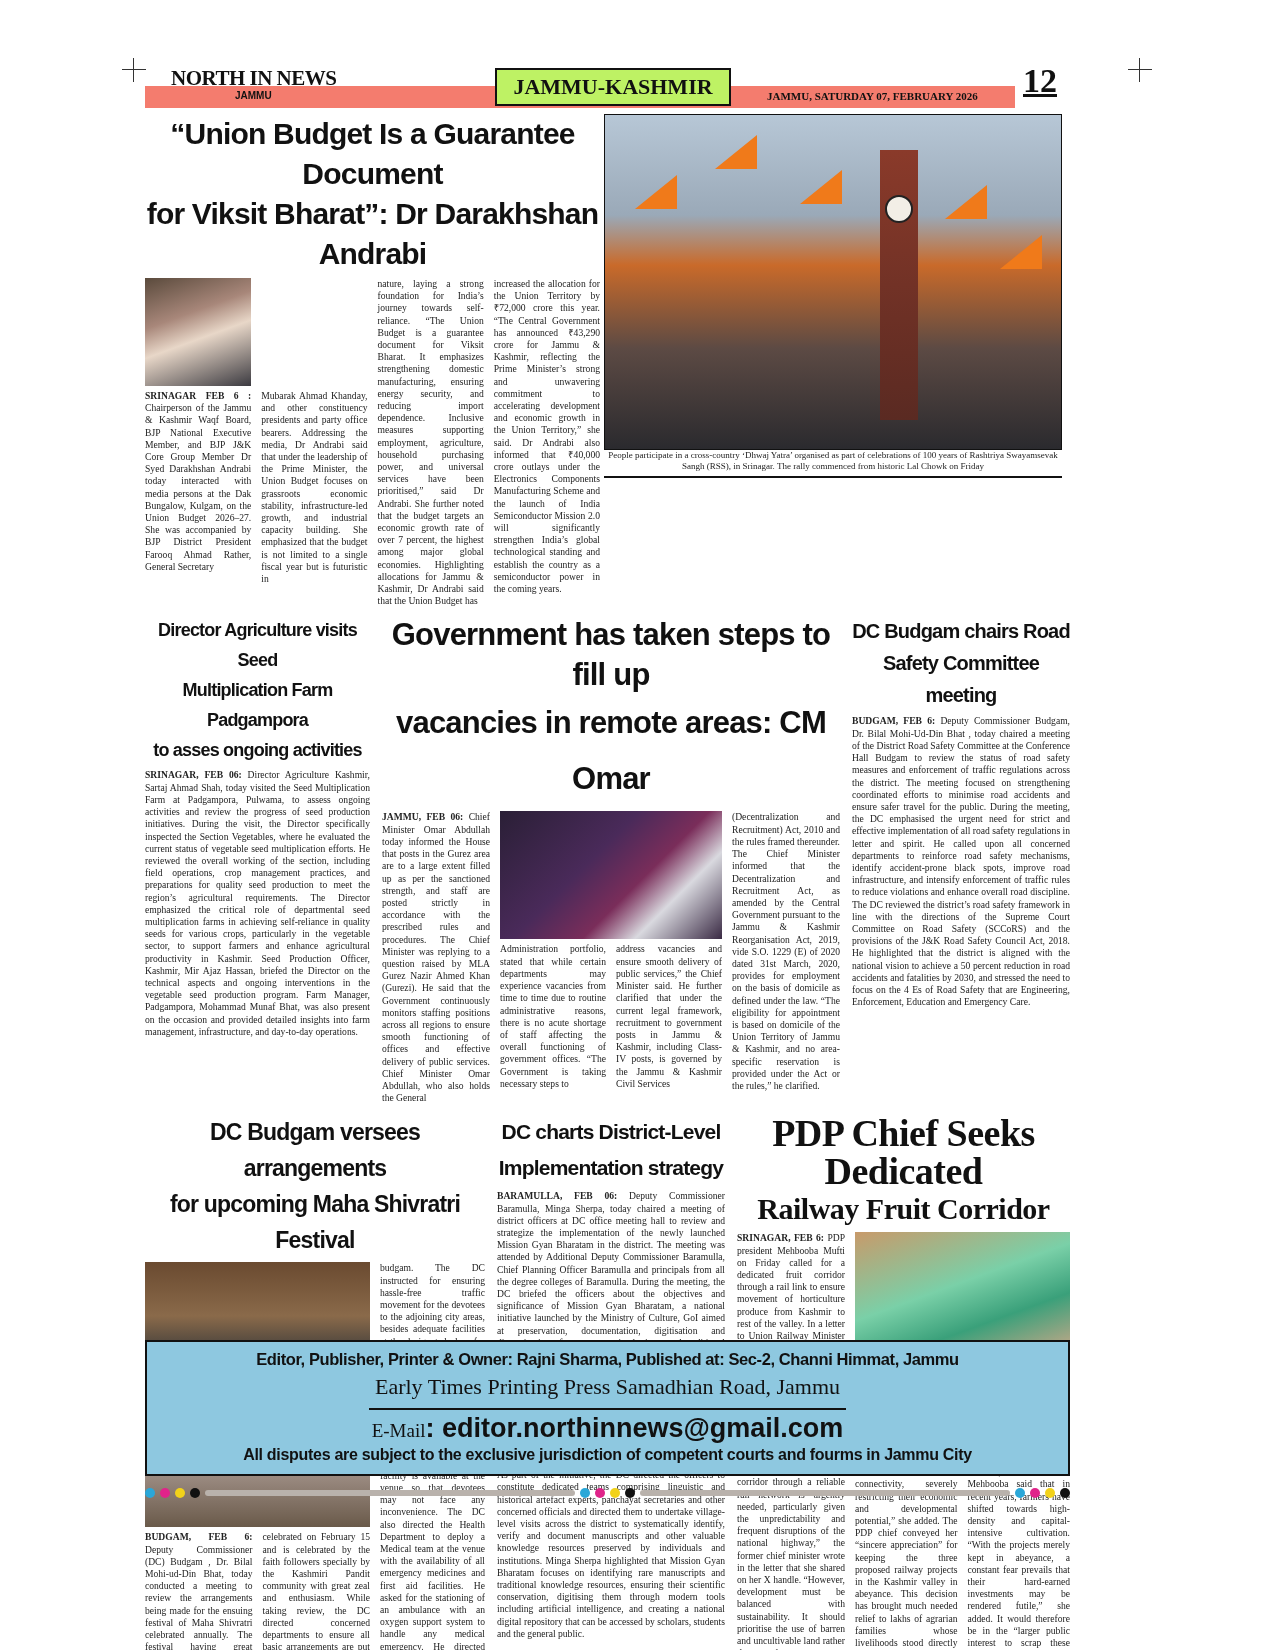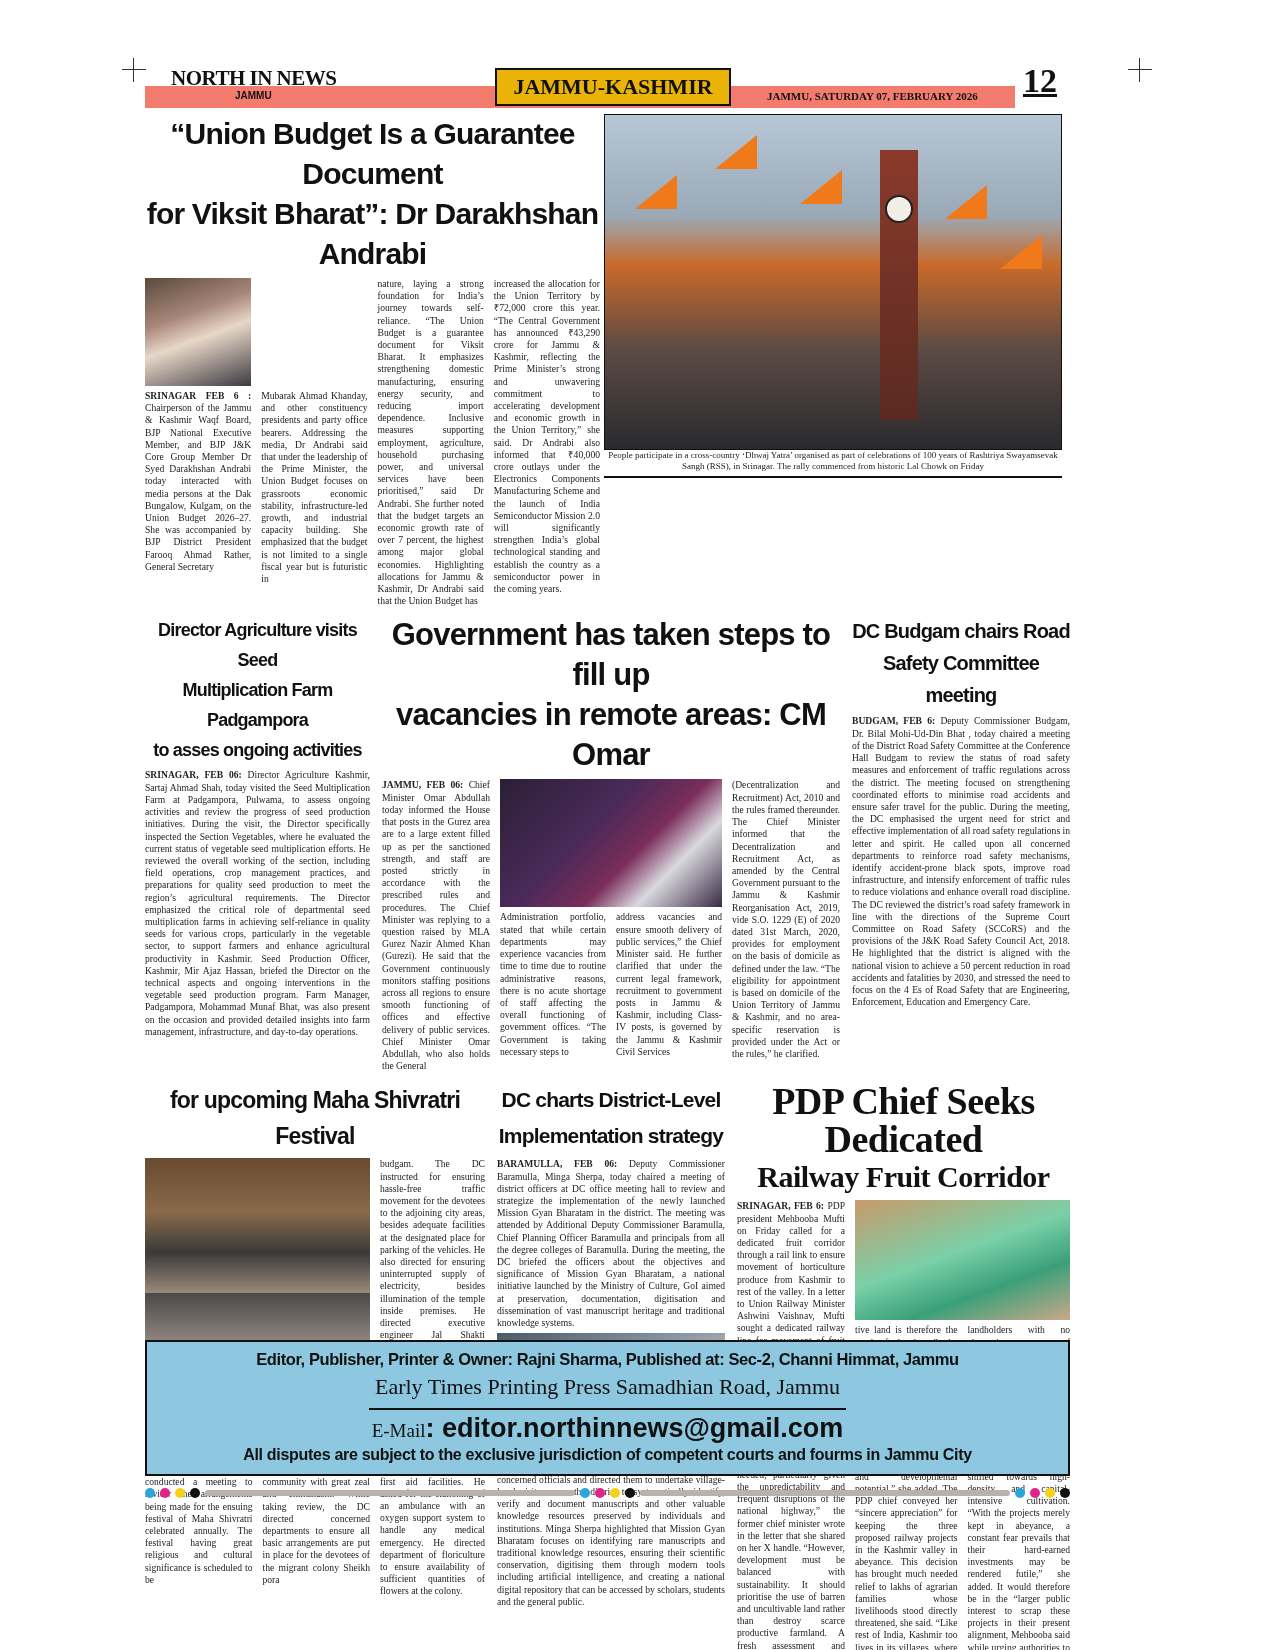--- a/index.html
+++ b/index.html
@@ -17,21 +17,21 @@
   .reg-left { left: 122px; } .reg-right { left: 1128px; }
 
   
   .masthead { position: relative; height: 52px; }
   .mast-bar { position: absolute; left: 0; top: 26px; width: 870px; height: 22px; background: #f47c6e; }
   .mast-brand { position: absolute; left: 26px; top: 6px; font-size: 21px; font-weight: bold;
                 letter-spacing: -0.5px; color: #111; }
   .mast-sub { position: absolute; left: 90px; top: 30px; font-family: "Liberation Sans", sans-serif;
               font-size: 10px; font-weight: bold; color: #111; }
   .mast-section { position: absolute; left: 350px; top: 8px; width: 236px; height: 38px;
-                  background: #eab308; border: 2px solid #111; text-align: center;
+                  background: #bef264; border: 2px solid #111; text-align: center;
                   font-size: 22px; font-weight: bold; line-height: 34px; color: #111; }
   .mast-date { position: absolute; left: 622px; top: 30px; font-size: 11px; font-weight: bold; color: #111; }
   .mast-page { position: absolute; left: 878px; top: 2px; font-size: 34px; font-weight: bold;
                text-decoration: underline; color: #111; }
 
   
   .hl { font-family: "Liberation Sans", sans-serif; font-weight: bold; color: #111;
         text-align: center; letter-spacing: -0.8px; }
   .hl-serif { font-family: "Liberation Serif", serif; letter-spacing: -0.5px; }
 
@@ -130,21 +130,21 @@
 
   <div style="display:flex; gap:12px; margin-top:8px;">
     <div style="width:225px;">
       <div class="hl" style="font-size:18px; line-height:30px;">Director Agriculture visits Seed</div>
       <div class="hl" style="font-size:18px; line-height:30px;">Multiplication Farm Padgampora</div>
       <div class="hl" style="font-size:18px; line-height:30px;">to asses ongoing activities</div>
       <div class="body" style="margin-top:4px;"><span class="dl">SRINAGAR, FEB 06:</span> <span>Director Agriculture Kashmir, Sartaj Ahmad Shah, today visited the Seed Multiplication Farm at Padgampora, Pulwama, to assess ongoing activities and review the progress of seed production initiatives. During the visit, the Director specifically inspected the Section Vegetables, where he evaluated the current status of vegetable seed multiplication efforts. He reviewed the overall working of the section, including field operations, crop management practices, and preparations for quality seed production to meet the region’s agricultural requirements. The Director emphasized the critical role of departmental seed multiplication farms in achieving self-reliance in quality seeds for various crops, particularly in the vegetable sector, to support farmers and enhance agricultural productivity in Kashmir. Seed Production Officer, Kashmir, Mir Ajaz Hassan, briefed the Director on the technical aspects and ongoing interventions in the vegetable seed production program. Farm Manager, Padgampora, Mohammad Munaf Bhat, was also present on the occasion and provided detailed insights into farm management, infrastructure, and day-to-day operations.</span></div>
     </div>
     <div style="width:458px;">
       <div class="hl" style="font-size:31px; line-height:40px;">Government has taken steps to fill up</div>
-      <div class="hl" style="font-size:31px; line-height:40px;">vacancies in remote areas: CM Omar</div>
+      <div class="hl" style="font-size:31px; line-height:56px;">vacancies in remote areas: CM Omar</div>
       <div style="display:flex; gap:10px; margin-top:4px;">
         <div style="width:108px;" class="body"><span class="dl">JAMMU, FEB 06:</span> <span>Chief Minister Omar Abdullah today informed the House that posts in the Gurez area are to a large extent filled up as per the sanctioned strength, and staff are posted strictly in accordance with the prescribed rules and procedures. The Chief Minister was replying to a question raised by MLA Gurez Nazir Ahmed Khan (Gurezi). He said that the Government continuously monitors staffing positions across all regions to ensure smooth functioning of offices and effective delivery of public services. Chief Minister Omar Abdullah, who also holds the General</span></div>
         <div style="flex:1;">
           <div class="photo ph-omar" style="height:128px;"></div>
           <div class="cols" style="margin-top:4px;">
             <div class="body">Administration portfolio, stated that while certain departments may experience vacancies from time to time due to routine administrative reasons, there is no acute shortage of staff affecting the overall functioning of government offices. “The Government is taking necessary steps to</div>
             <div class="body">address vacancies and ensure smooth delivery of public services,” the Chief Minister said. He further clarified that under the current legal framework, recruitment to government posts in Jammu &amp; Kashmir, including Class-IV posts, is governed by the Jammu &amp; Kashmir Civil Services</div>
           </div>
         </div>
         <div style="width:108px;" class="body">(Decentralization and Recruitment) Act, 2010 and the rules framed thereunder. The Chief Minister informed that the Decentralization and Recruitment Act, as amended by the Central Government pursuant to the Jammu &amp; Kashmir Reorganisation Act, 2019, vide S.O. 1229 (E) of 2020 dated 31st March, 2020, provides for employment on the basis of domicile as defined under the law. “The eligibility for appointment is based on domicile of the Union Territory of Jammu &amp; Kashmir, and no area-specific reservation is provided under the Act or the rules,” he clarified.</div>
@@ -152,20 +152,21 @@
     </div>
     <div style="width:218px;">
       <div class="hl" style="font-size:20px; line-height:32px;">DC Budgam chairs Road</div>
       <div class="hl" style="font-size:20px; line-height:32px;">Safety Committee meeting</div>
       <div class="body" style="margin-top:4px;"><span class="dl">BUDGAM, FEB 6:</span> <span>Deputy Commissioner Budgam, Dr. Bilal Mohi-Ud-Din Bhat , today chaired a meeting of the District Road Safety Committee at the Conference Hall Budgam to review the status of road safety measures and enforcement of traffic regulations across the district. The meeting focused on strengthening coordinated efforts to minimise road accidents and ensure safer travel for the public. During the meeting, the DC emphasised the urgent need for strict and effective implementation of all road safety regulations in letter and spirit. He called upon all concerned departments to reinforce road safety mechanisms, identify accident-prone black spots, improve road infrastructure, and intensify enforcement of traffic rules to reduce violations and enhance overall road discipline. The DC reviewed the district’s road safety framework in line with the directions of the Supreme Court Committee on Road Safety (SCCoRS) and the provisions of the J&amp;K Road Safety Council Act, 2018. He highlighted that the district is aligned with the national vision to achieve a 50 percent reduction in road accidents and fatalities by 2030, and stressed the need to focus on the 4 Es of Road Safety that are Engineering, Enforcement, Education and Emergency Care.</span></div>
     </div>
   </div>
 
   <div style="display:flex; gap:12px; margin-top:10px;">
     <div style="width:340px;">
+      <div class="hl" style="font-size:23px; line-height:36px;">DC Budgam versees arrangements</div>
       <div class="hl" style="font-size:23px; line-height:36px;">for upcoming Maha Shivratri Festival</div>
       <div style="display:flex; gap:10px; margin-top:4px;">
         <div style="width:225px;">
           <div class="photo ph-budgam1" style="height:135px;"></div>
           <div class="photo ph-budgam2" style="height:130px;"></div>
           <div class="cols" style="margin-top:4px;">
             <div class="body"><span class="dl">BUDGAM, FEB 6:</span> <span>Deputy Commissioner (DC) Budgam , Dr. Bilal Mohi-ud-Din Bhat, today conducted a meeting to review the arrangements being made for the ensuing festival of Maha Shivratri celebrated annually. The festival having great religious and cultural significance is scheduled to be</span></div>
             <div class="body">celebrated on February 15 and is celebrated by the faith followers specially by the Kashmiri Pandit community with great zeal and enthusiasm. While taking review, the DC directed concerned departments to ensure all basic arrangements are put in place for the devotees of the migrant colony Sheikh pora</div>
           </div>
         </div>

